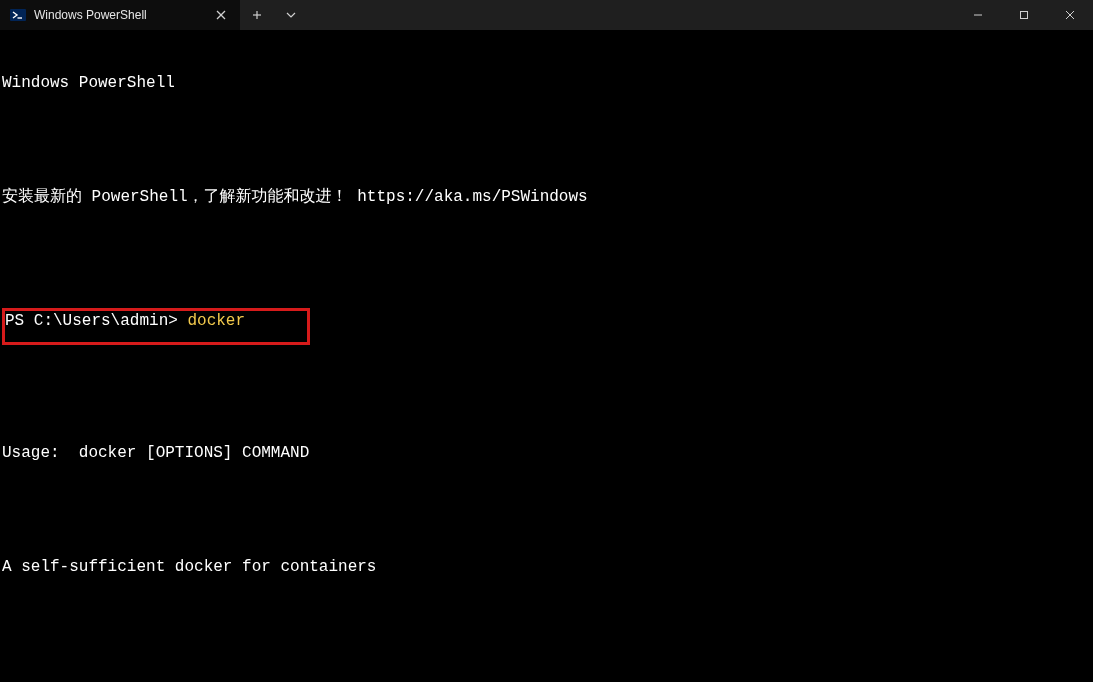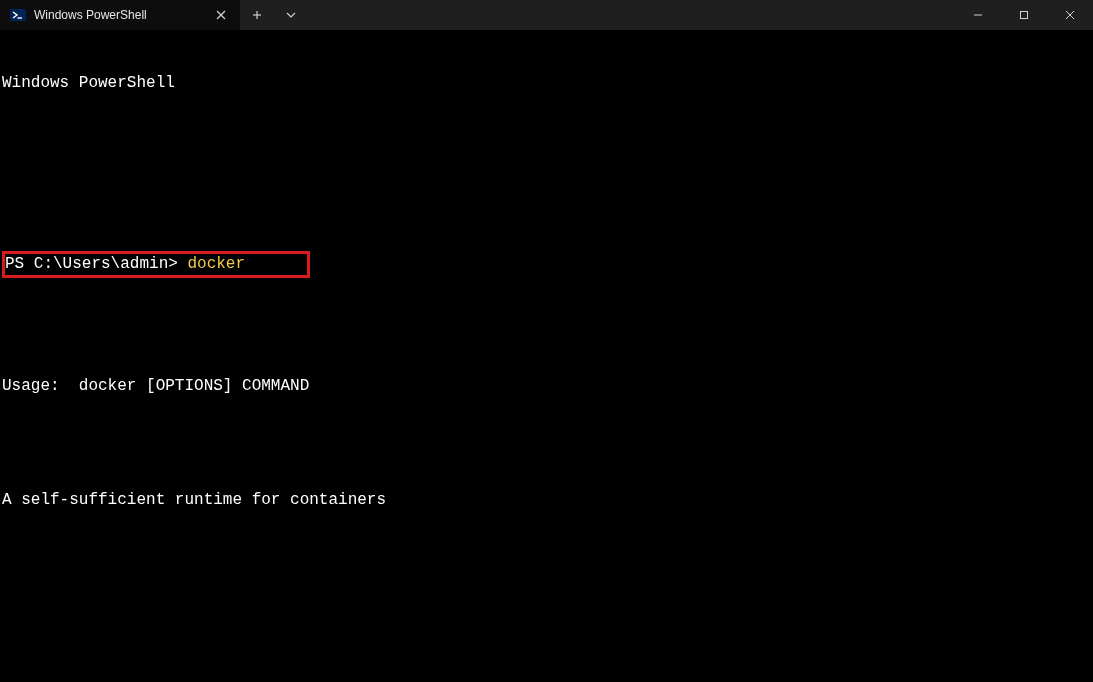--- a/index.html
+++ b/index.html
@@ -56,21 +56,21 @@
 
   .terminal {
     padding: 6px 2px 0 2px;
     line-height: 19px;
     white-space: pre;
   }
   .line { white-space: pre; }
   .cmd-highlight {
     display: inline-block;
     border: 3px solid #d61b1b;
-    padding: 1px 4px 1px 0;
+    padding: 1px 4px 11px 0;
     margin-top: 6px;
     margin-bottom: 4px;
   }
   .prompt { color: #ffffff; }
   .cmd { color: #f2c94c; }
   .blank { height: 19px; }
 </style>
 </head>
 <body>
 
@@ -117,25 +117,26 @@
     <svg viewBox="0 0 10 10" width="10" height="10">
         <line x1="1" y1="1" x2="9" y2="9" stroke="#cfcfcf" stroke-width="1"></line>
         <line x1="9" y1="1" x2="1" y2="9" stroke="#cfcfcf" stroke-width="1"></line>
       </svg>
   </div>
 </div>
 
 <div class="terminal">
   <div class="line">Windows PowerShell</div>
   <div class="blank"></div>
+  <div class="line">安装最新的 PowerShell，了解新功能和改进！ https://aka.ms/PSWindows</div>
   <div class="blank"></div>
   <div><span class="cmd-highlight"><span class="prompt">PS C:\Users\admin&gt; </span><span class="cmd">docker</span>      </span></div>
   <div class="blank"></div>
   <div class="line">Usage:  docker [OPTIONS] COMMAND</div>
   <div class="blank"></div>
-  <div class="line">A self-sufficient runtime for containers</div>
+  <div class="line">A self-sufficient docker for containers</div>
   <div class="blank"></div>
   
   
   
   
   
 </div>
 
 </body></html>

